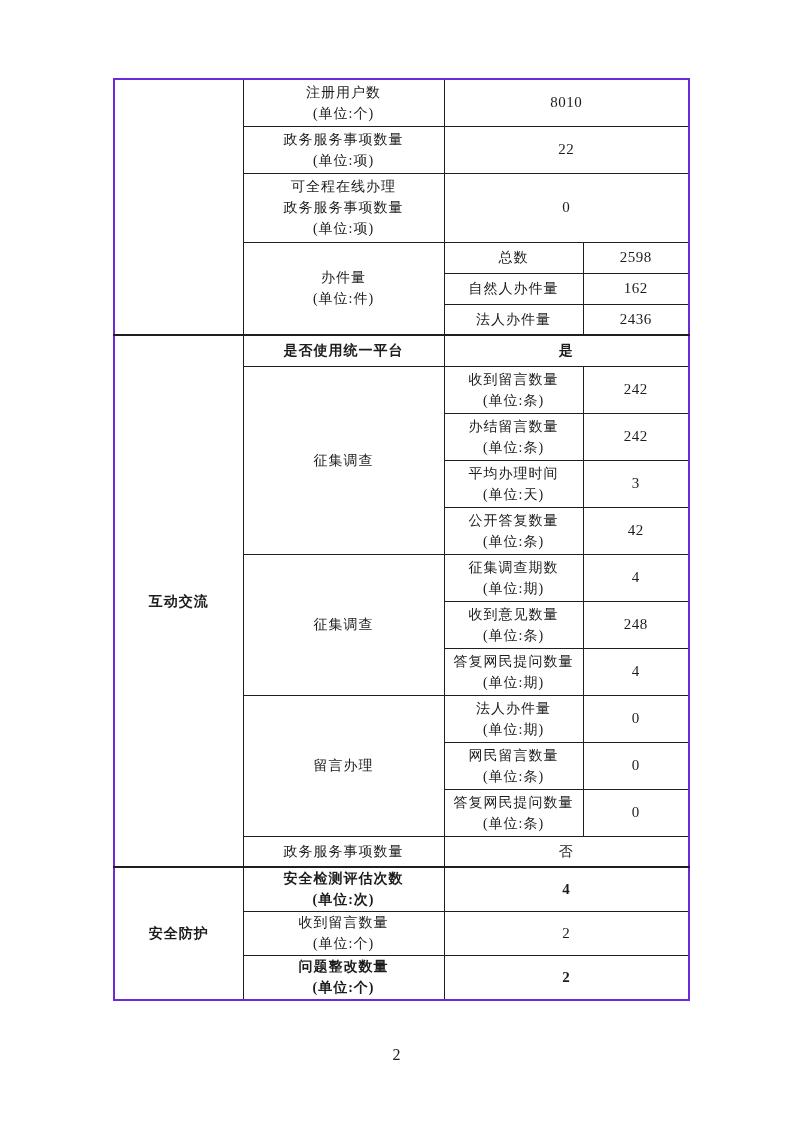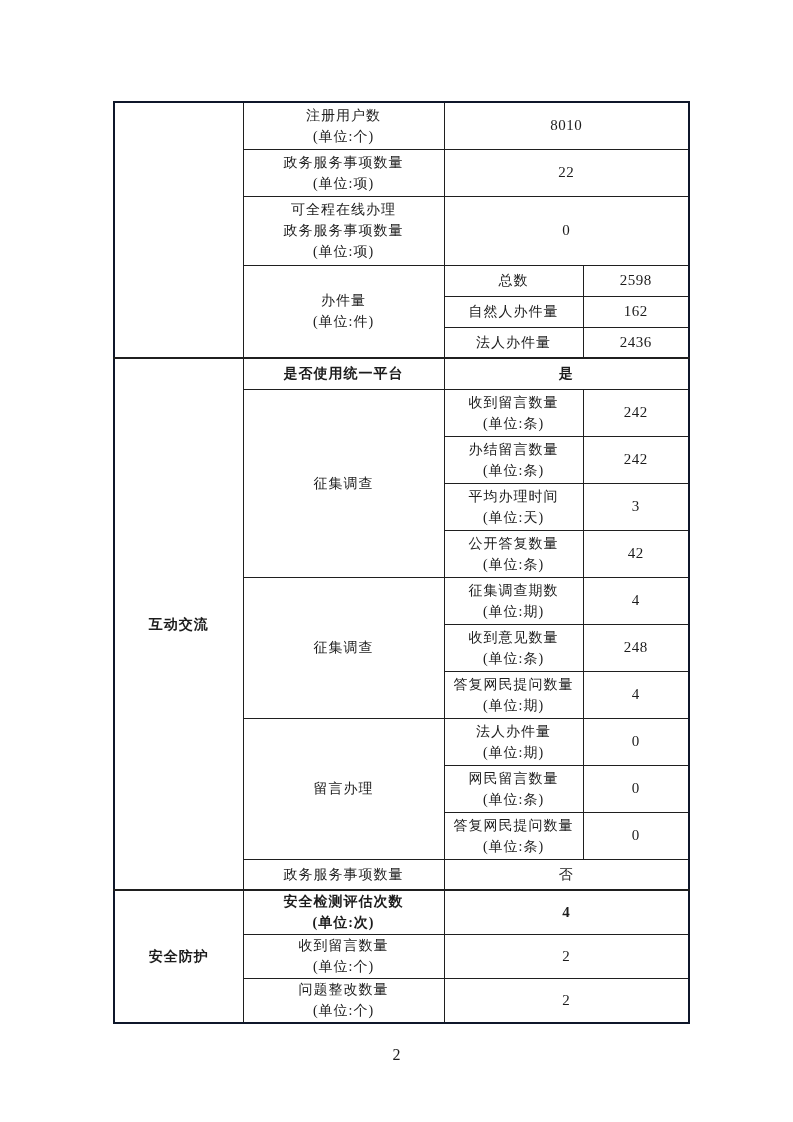--- a/index.html
+++ b/index.html
@@ -11,24 +11,24 @@
     position: relative;
     width: 793px;
     height: 1122px;
     font-family: "Liberation Serif", "DejaVu Serif", serif;
     color: #1c1c1c;
     overflow: hidden;
   }
   .doc-table {
     position: absolute;
     left: 113px;
-    top: 101px;
+    top: 78px;
     border-collapse: collapse;
     table-layout: fixed;
-    border: 2px solid #0f172a;
+    border: 2px solid #6d28d9;
   }
   .doc-table td {
     border: 1px solid #1f1f1f;
     text-align: center;
     vertical-align: middle;
     font-size: 14px;
     letter-spacing: 1px;
     line-height: 21px;
     padding: 0 2px;
     background: #ffffff;
@@ -38,21 +38,21 @@
     font-weight: bold;
   }
   .doc-table .num {
     letter-spacing: 0.5px;
     font-size: 15px;
   }
   tr.h31 { height: 31px; }
   tr.h47 { height: 47px; }
   tr.h69 { height: 69px; }
   tr.h44 { height: 44px; }
-  tr.h45 { height: 45px; }
+  tr.h45 { height: 45px; font-weight: bold; }
   .page-number {
     position: absolute;
     left: 0;
     top: 1046px;
     width: 100%;
     text-align: center;
     font-size: 16px;
     color: #1c1c1c;
   }
 </style>

